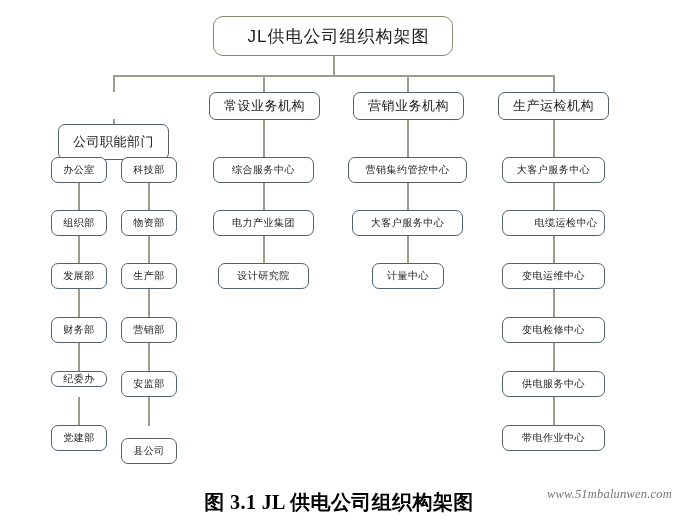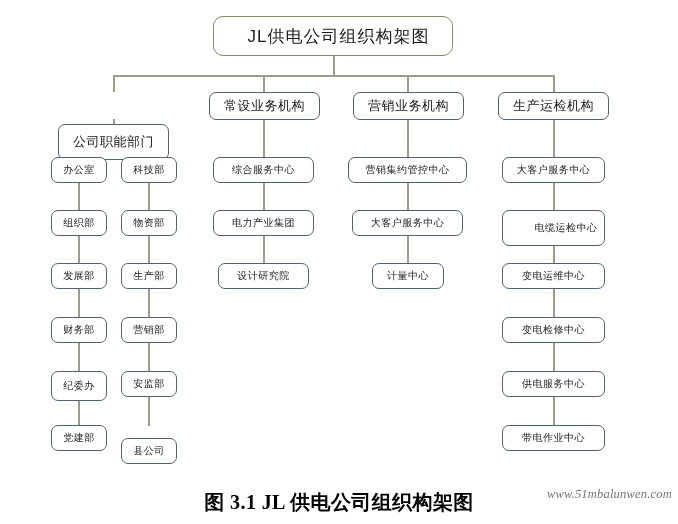--- a/index.html
+++ b/index.html
@@ -152,40 +152,40 @@
 
   <div class="node level2" style="left:58px; top:92px; width:111px; height:36px;margin-top:32px;">公司职能部门</div>
   <div class="node level2" style="left:209px; top:92px; width:111px; height:28px;">常设业务机构</div>
   <div class="node level2" style="left:353px; top:92px; width:111px; height:28px;">营销业务机构</div>
   <div class="node level2" style="left:498px; top:92px; width:111px; height:28px;">生产运检机构</div>
 
   <div class="node leaf" style="left:51px; top:157px; width:56px; height:26px;">办公室</div>
   <div class="node leaf" style="left:51px; top:210px; width:56px; height:26px;">组织部</div>
   <div class="node leaf" style="left:51px; top:263px; width:56px; height:26px;">发展部</div>
   <div class="node leaf" style="left:51px; top:317px; width:56px; height:26px;">财务部</div>
-  <div class="node leaf" style="left:51px; top:371px; width:56px; height:30px;">纪委办</div>
+  <div class="node leaf" style="left:51px; top:371px; width:56px; height:16px;">纪委办</div>
   <div class="node leaf" style="left:51px; top:425px; width:56px; height:26px;">党建部</div>
 
   <div class="node leaf" style="left:121px; top:157px; width:56px; height:26px;">科技部</div>
   <div class="node leaf" style="left:121px; top:210px; width:56px; height:26px;">物资部</div>
   <div class="node leaf" style="left:121px; top:263px; width:56px; height:26px;">生产部</div>
   <div class="node leaf" style="left:121px; top:317px; width:56px; height:26px;">营销部</div>
   <div class="node leaf" style="left:121px; top:371px; width:56px; height:26px;">安监部</div>
   <div class="node leaf" style="left:121px; top:425px; width:56px; height:26px;margin-top:13px;">县公司</div>
 
   <div class="node leaf" style="left:213px; top:157px; width:101px; height:26px;">综合服务中心</div>
   <div class="node leaf" style="left:213px; top:210px; width:101px; height:26px;">电力产业集团</div>
   <div class="node leaf" style="left:218px; top:263px; width:91px; height:26px;">设计研究院</div>
 
   <div class="node leaf" style="left:348px; top:157px; width:119px; height:26px;">营销集约管控中心</div>
   <div class="node leaf" style="left:352px; top:210px; width:111px; height:26px;">大客户服务中心</div>
   <div class="node leaf" style="left:372px; top:263px; width:72px; height:26px;">计量中心</div>
 
   <div class="node leaf" style="left:502px; top:157px; width:103px; height:26px;">大客户服务中心</div>
-  <div class="node leaf" style="left:502px; top:210px; width:103px; height:36px;padding-left:25px;">电缆运检中心</div>
+  <div class="node leaf" style="left:502px; top:210px; width:103px; height:26px;padding-left:25px;">电缆运检中心</div>
   <div class="node leaf" style="left:502px; top:263px; width:103px; height:26px;">变电运维中心</div>
   <div class="node leaf" style="left:502px; top:317px; width:103px; height:26px;">变电检修中心</div>
   <div class="node leaf" style="left:502px; top:371px; width:103px; height:26px;">供电服务中心</div>
   <div class="node leaf" style="left:502px; top:425px; width:103px; height:26px;">带电作业中心</div>
 
 </div>
 
 <div id="figure-caption">图 3.1 JL 供电公司组织构架图</div>
 
 <div id="watermark">

